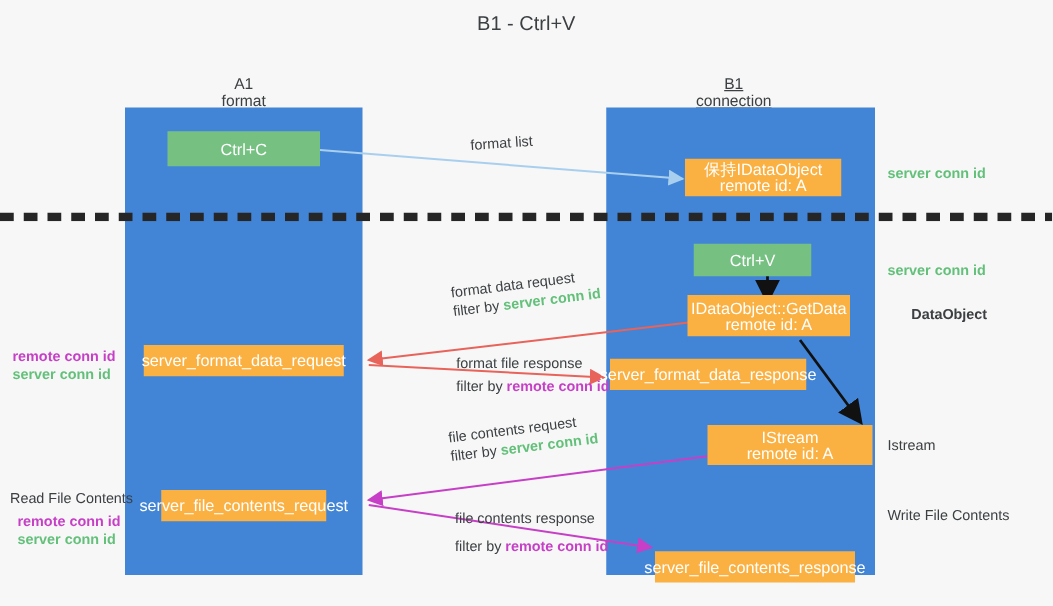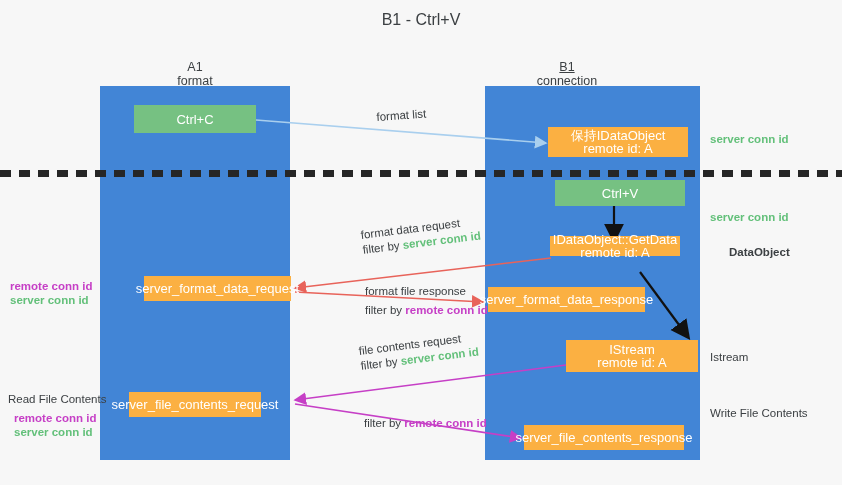--- a/index.html
+++ b/index.html
@@ -92,21 +92,21 @@
 <div id="stage">
 
   <div class="abs title">
     <div>B1 - Ctrl+V</div>
   </div>
 
   <div class="abs col-head" style="left:130px; top:60px; width:130px;">
     <div>A1</div>
     <div>format</div>
   </div>
-  <div class="abs col-head" style="left:502px; top:60px; width:130px;text-decoration:underline;">
+  <div class="abs col-head" style="left:522px; top:60px; width:130px;text-decoration:underline;">
     <div>B1</div>
     <div>connection</div>
   </div>
 
   <div class="abs lane" style="left:100px; top:86px; width:190px; height:374px;"></div>
   <div class="abs lane" style="left:485px; top:86px; width:215px; height:374px;"></div>
 
   <svg id="wires" viewBox="0 0 842 485">
     <defs>
       <marker id="ar-blue" markerWidth="9" markerHeight="9" refX="7" refY="4" orient="auto">
@@ -139,52 +139,52 @@
   </svg>
 
   <svg class="abs dashed" viewBox="0 0 842 7">
     <line x1="0" y1="3.5" x2="842" y2="3.5" stroke="#262626" stroke-width="7" stroke-dasharray="11 8"></line>
   </svg>
 
   <div class="abs box green" style="left:134px; top:105px; width:122px; height:28px;">
     <span>Ctrl+C</span>
   </div>
 
-  <div class="abs box orange" style="left:548px; top:127px; width:140px; height:30px;">
+  <div class="abs box orange" style="left:548px; top:127px; width:125px; height:30px;">
     <span>保持IDataObject</span>
     <span>remote id: A</span>
   </div>
 
-  <div class="abs box green" style="left:555px; top:180px; width:130px; height:26px;">
+  <div class="abs box green" style="left:555px; top:195px; width:94px; height:26px;">
     <span>Ctrl+V</span>
   </div>
 
-  <div class="abs box orange" style="left:550px; top:236px; width:130px; height:20px;text-align:right;">
+  <div class="abs box orange" style="left:550px; top:236px; width:130px; height:33px;text-align:right;">
     <span>IDataObject::GetData</span>
     <span>remote id: A</span>
   </div>
 
   <div class="abs box orange" style="left:566px; top:340px; width:132px; height:32px;">
     <span>IStream</span>
     <span>remote id: A</span>
   </div>
 
-  <div class="abs box orange" style="left:144px; top:276px; width:147px; height:25px;justify-content:center;">
+  <div class="abs box orange" style="left:115px; top:276px; width:160px; height:25px;justify-content:center;">
     <span>server_format_data_request</span>
   </div>
 
   <div class="abs box orange" style="left:488px; top:287px; width:157px; height:25px;">
     <span>server_format_data_response</span>
   </div>
 
   <div class="abs box orange" style="left:129px; top:392px; width:132px; height:25px;">
     <span>server_file_contents_request</span>
   </div>
 
-  <div class="abs box orange" style="left:524px; top:425px; width:160px; height:25px;">
+  <div class="abs box orange" style="left:524px; top:441px; width:160px; height:25px;">
     <span>server_file_contents_response</span>
   </div>
 
   <div class="abs arrow-lbl" style="left:376px; top:110px; transform:rotate(-4deg); transform-origin:left top;">
     <span>format list</span>
   </div>
 
   <div class="abs arrow-lbl" style="left:360px; top:228px; transform:rotate(-7deg); transform-origin:left top;">
     <div>format data request</div>
     <div><span>filter by </span><span class="inline-green">server conn id</span></div>
@@ -194,20 +194,21 @@
     <div>format file response</div>
     <div style="margin-top:4px;"><span>filter by </span><span class="inline-magenta">remote conn id</span></div>
   </div>
 
   <div class="abs arrow-lbl" style="left:358px; top:344px; transform:rotate(-7deg); transform-origin:left top;">
     <div>file contents request</div>
     <div><span>filter by </span><span class="inline-green">server conn id</span></div>
   </div>
 
   <div class="abs arrow-lbl" style="left:364px; top:408px;">
+    <div>file contents response</div>
     <div style="margin-top:8px;"><span>filter by </span><span class="inline-magenta">remote conn id</span></div>
   </div>
 
   <div class="abs lbl green" style="left:710px; top:132px;">server conn id</div>
   <div class="abs lbl green" style="left:710px; top:210px;">server conn id</div>
   <div class="abs lbl dark" style="left:729px; top:245px;font-weight:bold;">DataObject</div>
   <div class="abs lbl dark" style="left:710px; top:350px;">Istream</div>
   <div class="abs lbl dark" style="left:710px; top:406px;">Write File Contents</div>
 
   <div class="abs lbl magenta" style="left:10px; top:279px;">remote conn id</div>

